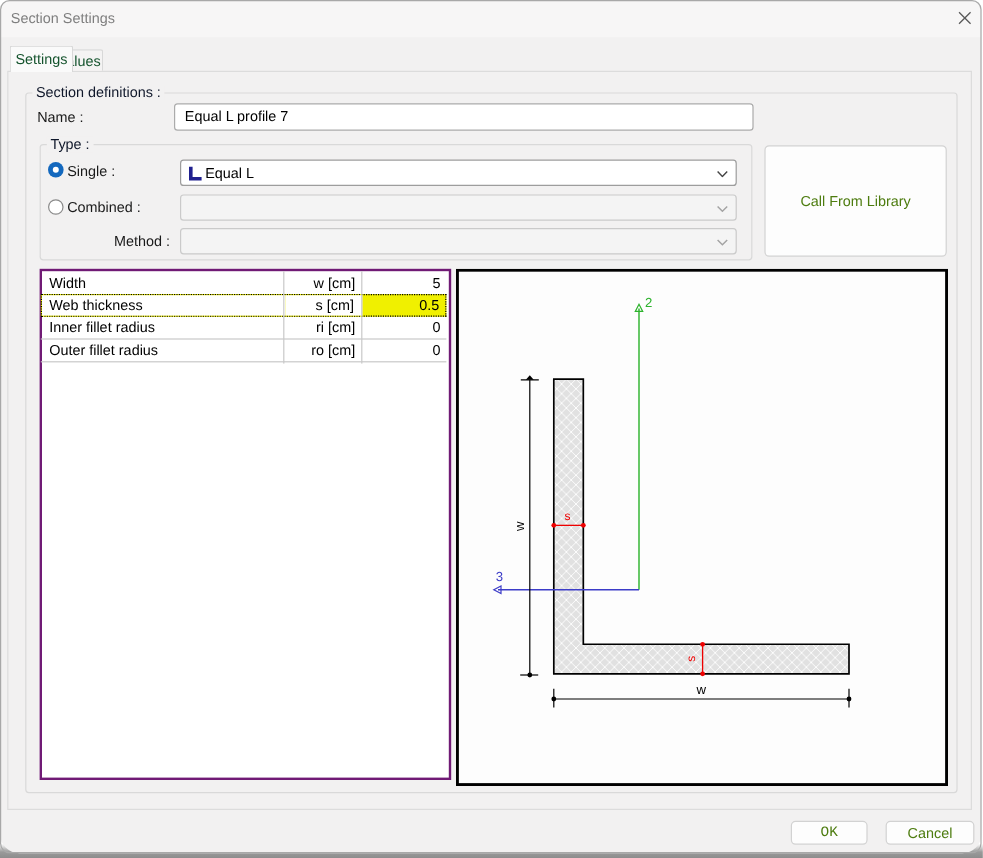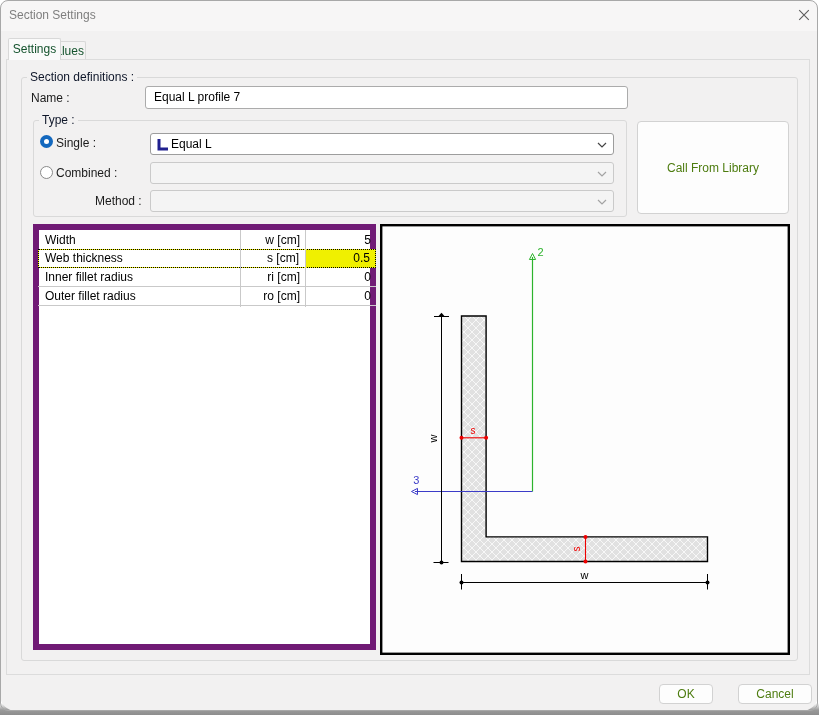--- a/index.html
+++ b/index.html
@@ -63,21 +63,21 @@
   .radio { position:absolute; width:13px; height:13px; border-radius:50%; }
   .radio.on { background:#1368be; }
   .radio.on::after { content:""; position:absolute; left:4px; top:4px; width:5px; height:5px; background:#fff; border-radius:50%; }
   .radio.off { background:#fff; border:1px solid #8a8a8a; }
   .btn {
     position:absolute; background:#fdfdfd; border:1px solid #d2d2d2; border-radius:4px;
     font-size:12px; color:#4d7c0f; text-align:center;
   }
   
   .tbl { position:absolute; left:33px; top:224px; width:343px; height:426px;
-    background:#fff; border:6px solid #701a75; }
+    background:#fff; border:2px solid #701a75; }
   .trow { position:absolute; left:-1px; width:338px; font-size:12px; color:#000; }
   .c1 { position:absolute; left:7px; top:0; }
   .c2 { position:absolute; right:76px; top:0; width:60px; text-align:right; }
   .c3 { position:absolute; right:5px; top:0; width:40px; text-align:right; }
   .vline { position:absolute; width:1px; background:#c9c9c9; top:0; height:77px; z-index:3; }
 </style>
 </head>
 <body>
 <div class="dlg">
   <div class="dlgborder"></div>
@@ -194,15 +194,15 @@
     <circle cx="81.5" cy="213.8" r="2" fill="#ee0000"></circle>
     <circle cx="106.1" cy="213.8" r="2" fill="#ee0000"></circle>
     <text x="93" y="209.5" font-size="10" fill="#ee0000" text-anchor="middle">s</text>
 
     <line x1="205.5" y1="312.9" x2="205.5" y2="337.5" stroke="#ee0000" stroke-width="1.1"></line>
     <circle cx="205.5" cy="312.9" r="2" fill="#ee0000"></circle>
     <circle cx="205.5" cy="337.5" r="2" fill="#ee0000"></circle>
     <text x="199.5" y="325" font-size="10" fill="#ee0000" text-anchor="middle" transform="rotate(-90 199.5 325)">s</text>
   </svg>
 
-  <div class="btn" style="left:659px; top:684px; width:54px; height:20px; line-height:19px;">OK</div>
+  <div class="btn" style="left:659px; top:684px; width:64px; height:20px; line-height:19px;font-family:Liberation Mono, monospace;">OK</div>
   <div class="btn" style="left:738px; top:684px; width:74px; height:20px; line-height:19px;">Cancel</div>
 </div>
 
 </body></html>

